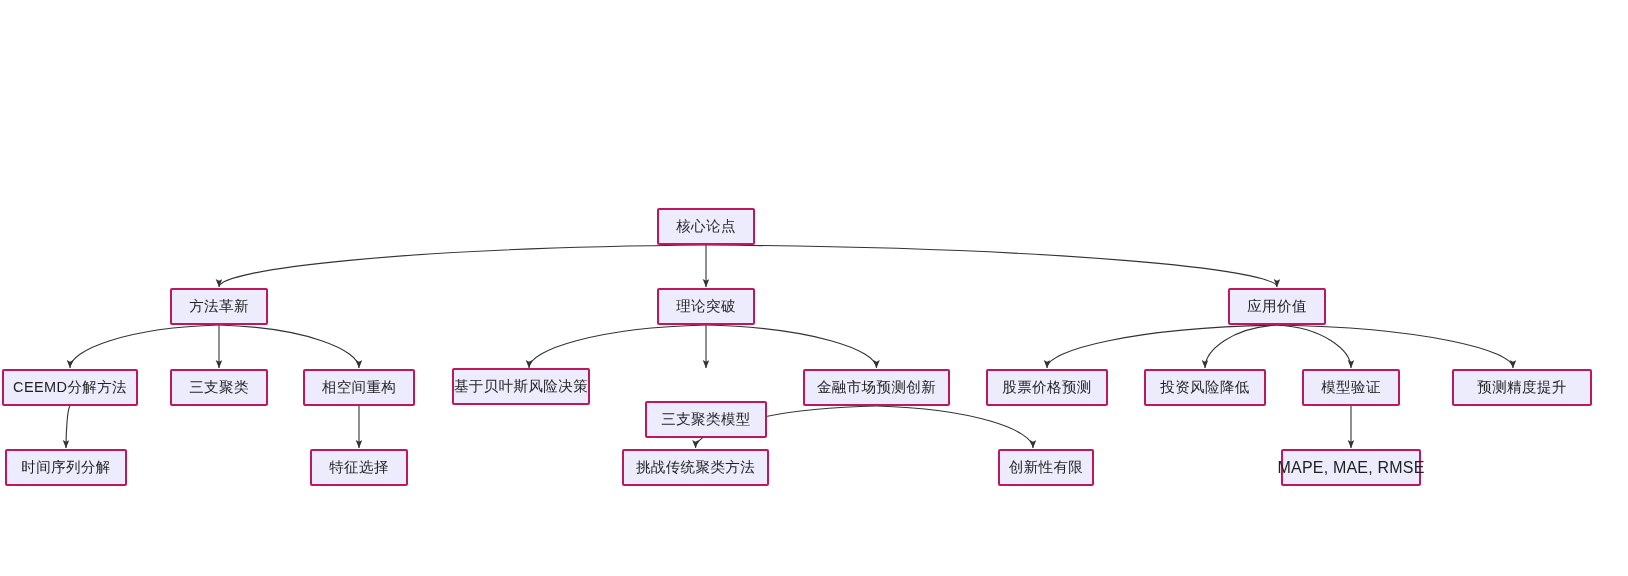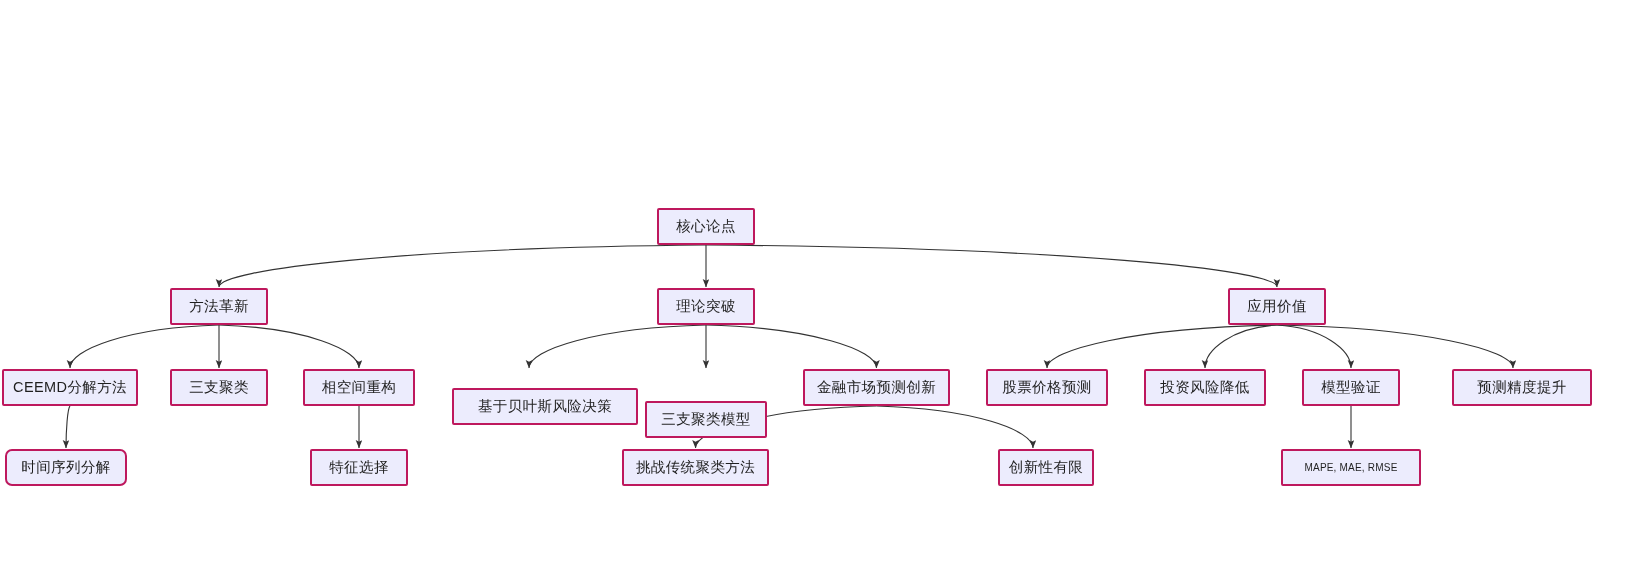--- a/index.html
+++ b/index.html
@@ -43,21 +43,21 @@
     line-height: 1;
     white-space: nowrap;
     letter-spacing: 0.4px;
   }
   .node-label {
     display: block;
     padding: 0 2px;
   }
   .node.latin .node-label {
     letter-spacing: 0.2px;
-    font-size: 10px;
+    font-size: 16px;
   }
 </style>
 </head>
 <body>
 
 <div id="diagram-canvas">
   <svg id="edge-layer" viewBox="0 0 1628 576" xmlns="http://www.w3.org/2000/svg">
     <defs>
       <marker id="arrow-head" markerWidth="9" markerHeight="9" refX="7.2" refY="3" orient="auto" markerUnits="strokeWidth">
         <path d="M0,0 L7.4,3 L0,6 L1.6,3 z" fill="#333333"></path>
@@ -99,42 +99,42 @@
       </div>
       <div class="node" style="left: 2px; top: 369px; width: 136px; height: 37px;">
         <span class="node-label">CEEMD分解方法</span>
       </div>
       <div class="node" style="left: 170px; top: 369px; width: 98px; height: 37px;">
         <span class="node-label">三支聚类</span>
       </div>
       <div class="node" style="left: 303px; top: 369px; width: 112px; height: 37px;">
         <span class="node-label">相空间重构</span>
       </div>
-      <div class="node" style="left: 452px; top: 388px; width: 186px; height: 37px; justify-content: center;">
+      <div class="node" style="left: 452px; top: 368px; width: 138px; height: 37px; justify-content: center;">
         <span class="node-label">基于贝叶斯风险决策</span>
       </div>
       <div class="node" style="left: 645px; top: 369px; width: 122px; height: 37px; margin-top: 32px;">
         <span class="node-label">三支聚类模型</span>
       </div>
       <div class="node" style="left: 803px; top: 369px; width: 147px; height: 37px;">
         <span class="node-label">金融市场预测创新</span>
       </div>
       <div class="node" style="left: 986px; top: 369px; width: 122px; height: 37px;">
         <span class="node-label">股票价格预测</span>
       </div>
       <div class="node" style="left: 1144px; top: 369px; width: 122px; height: 37px;">
         <span class="node-label">投资风险降低</span>
       </div>
       <div class="node" style="left: 1302px; top: 369px; width: 98px; height: 37px;">
         <span class="node-label">模型验证</span>
       </div>
       <div class="node" style="left: 1452px; top: 369px; width: 140px; height: 37px;">
         <span class="node-label">预测精度提升</span>
       </div>
-      <div class="node" style="left: 5px; top: 449px; width: 122px; height: 37px; border-radius: 7px;">
+      <div class="node" style="left: 5px; top: 449px; width: 122px; height: 37px;">
         <span class="node-label">时间序列分解</span>
       </div>
       <div class="node" style="left: 310px; top: 449px; width: 98px; height: 37px;">
         <span class="node-label">特征选择</span>
       </div>
       <div class="node" style="left: 622px; top: 449px; width: 147px; height: 37px;">
         <span class="node-label">挑战传统聚类方法</span>
       </div>
       <div class="node" style="left: 977px; top: 449px; width: 96px; height: 37px; margin-left: 21px;">
         <span class="node-label">创新性有限</span>

